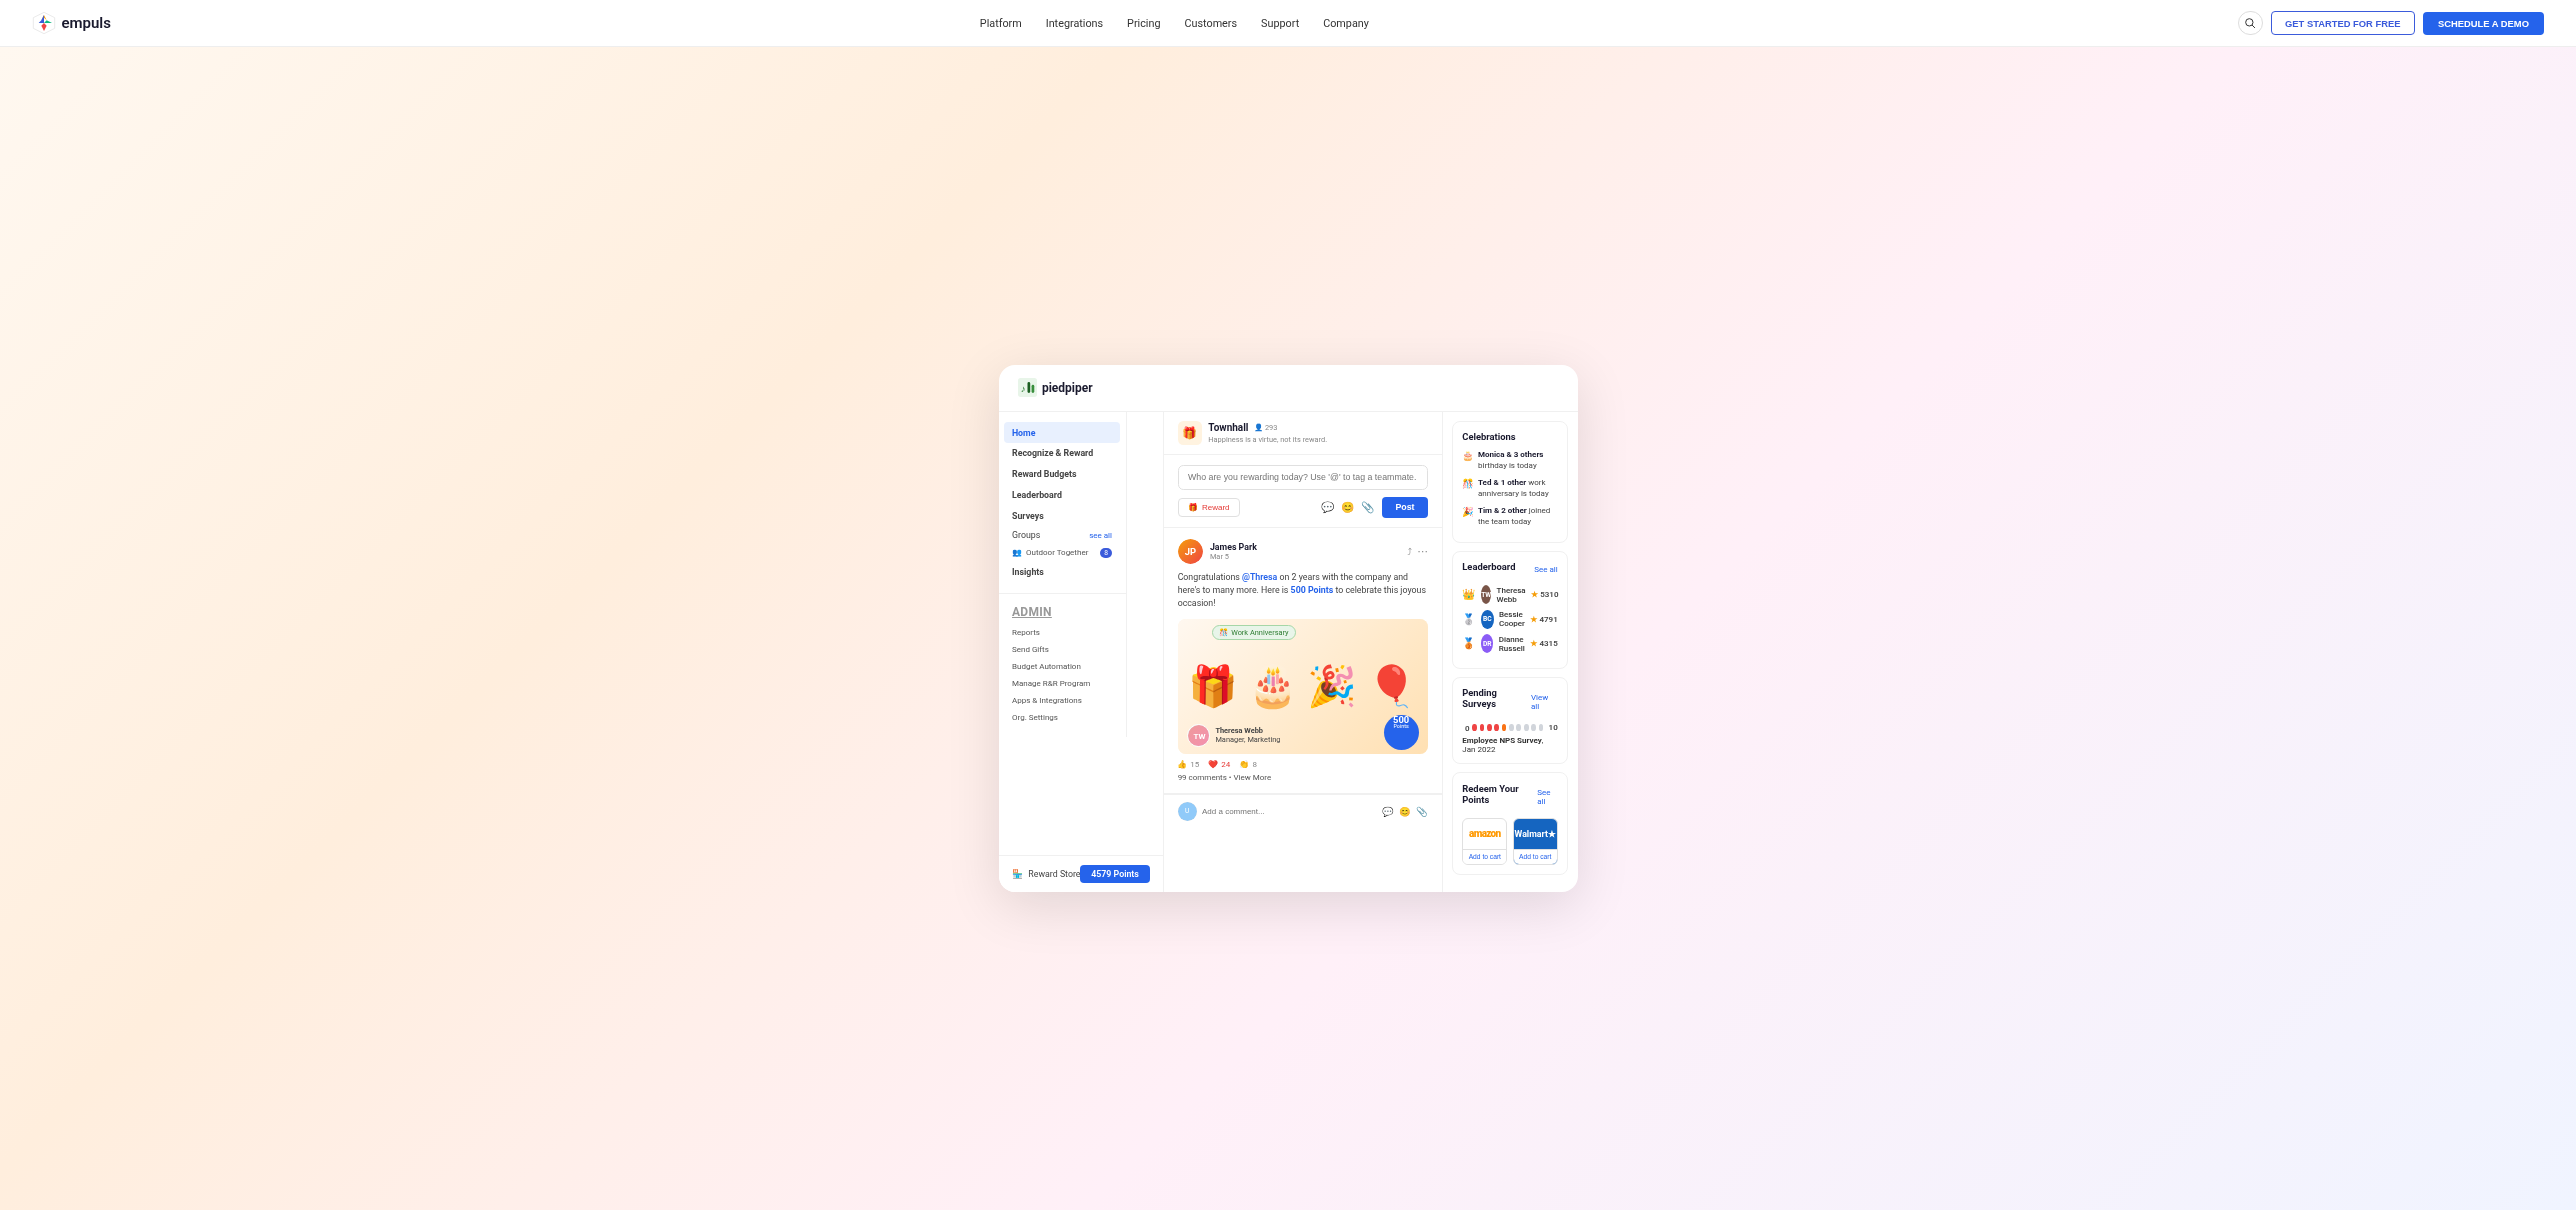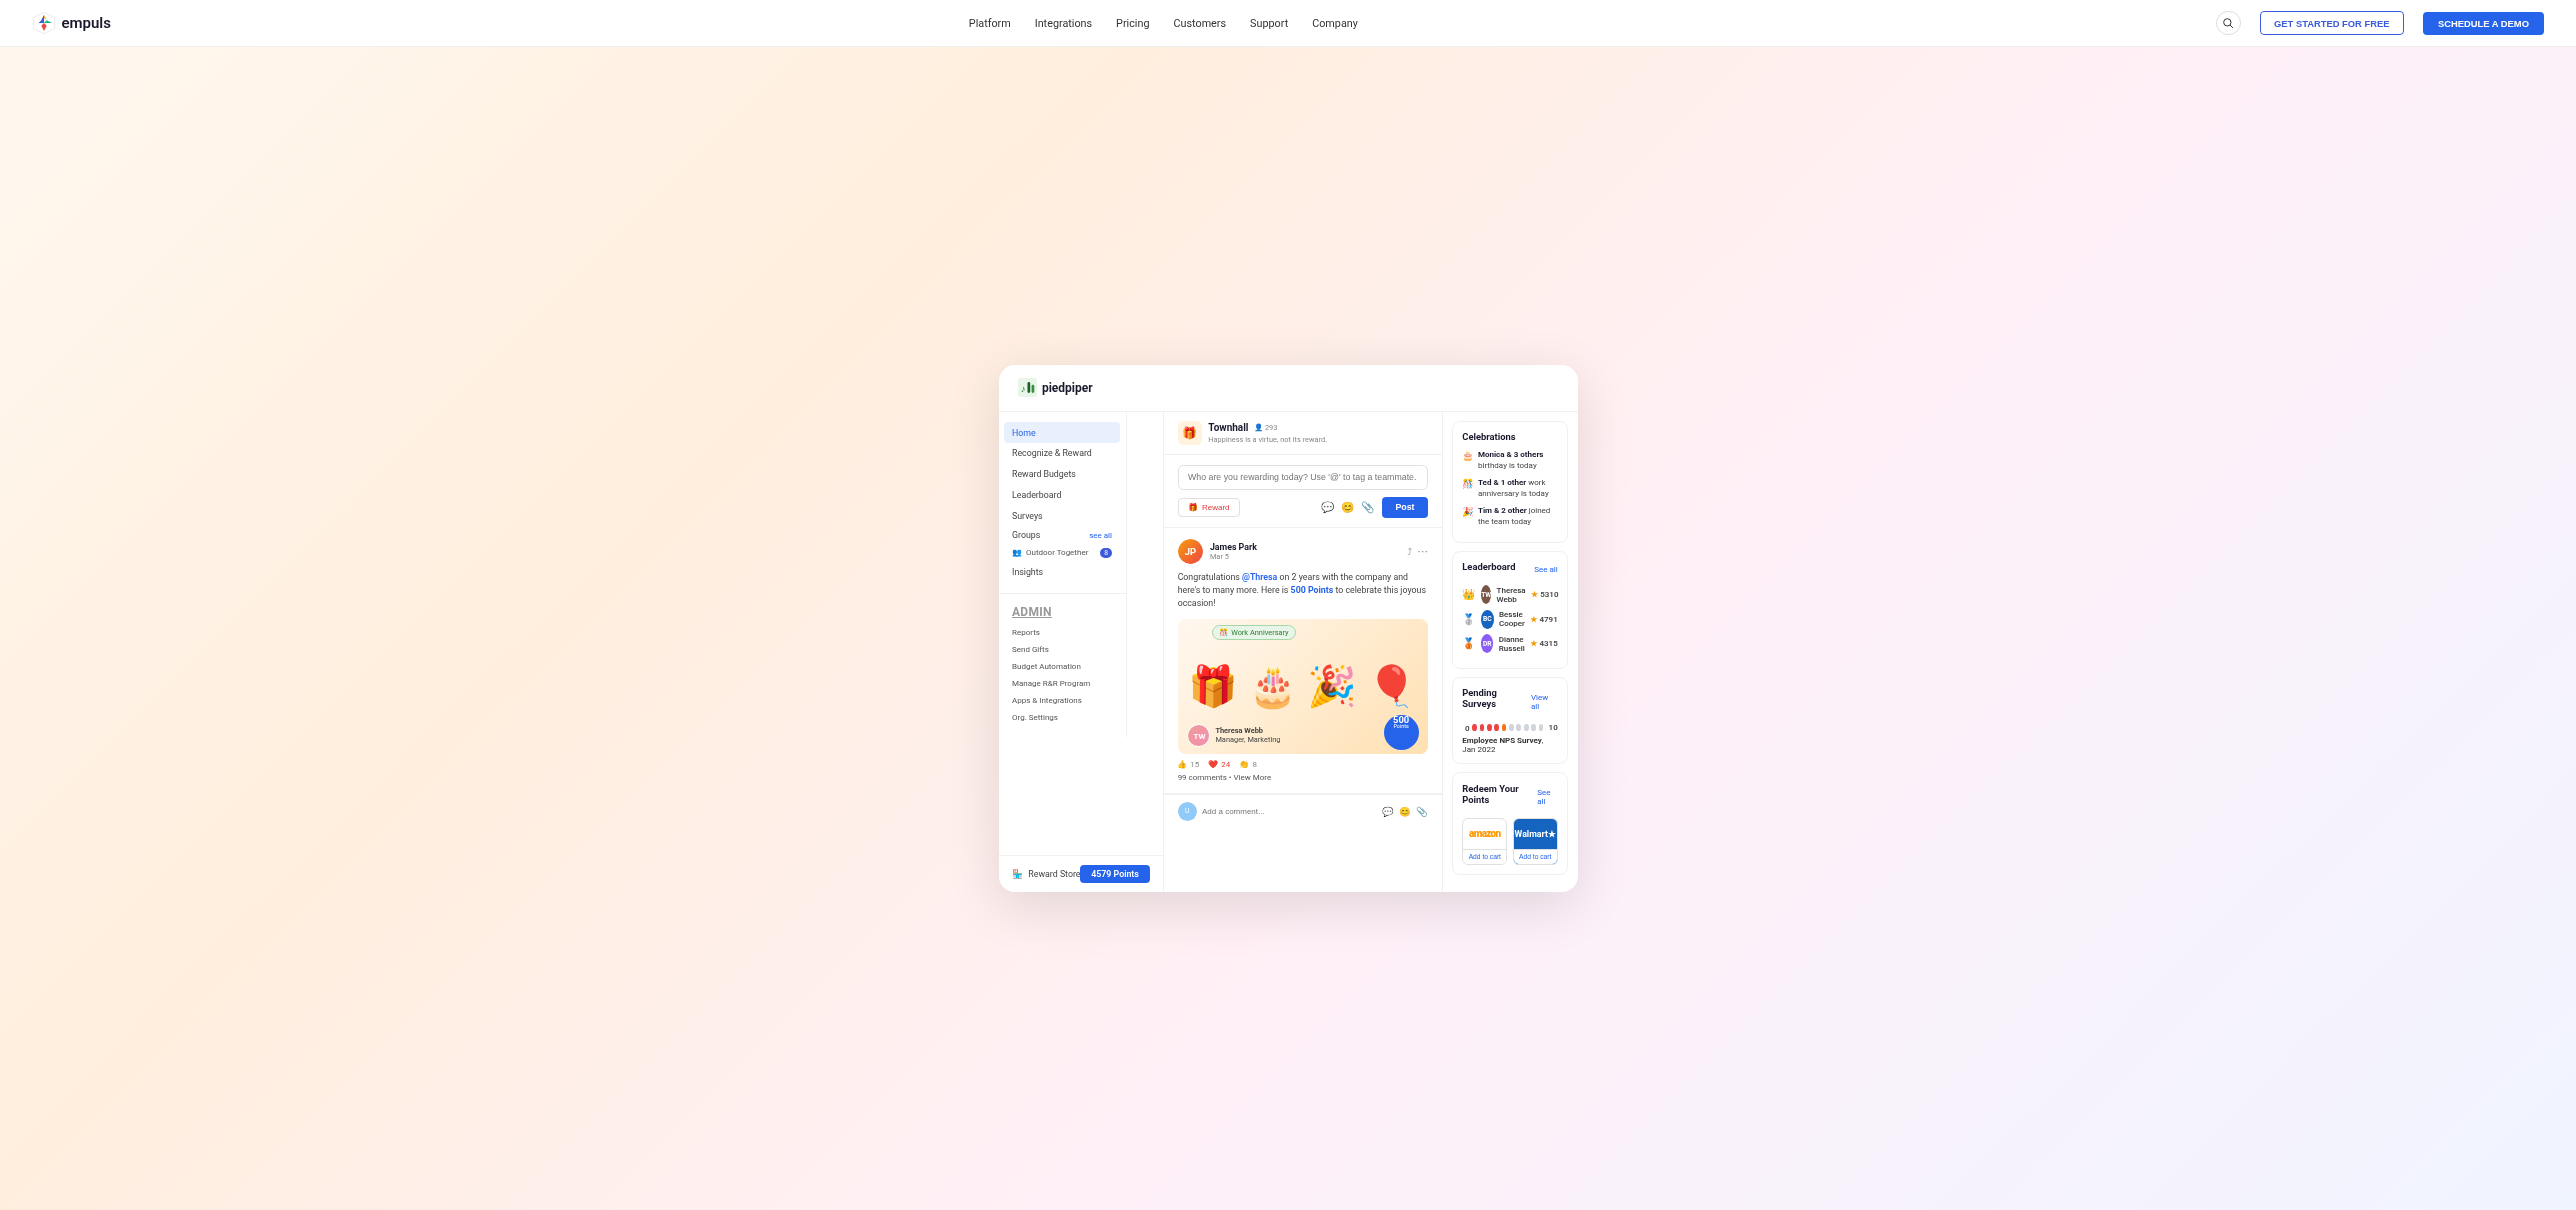--- a/index.html
+++ b/index.html
@@ -8,21 +8,21 @@
     
     .navbar {
       display: flex; align-items: center; justify-content: space-between;
       padding: 0 32px; height: 47px; border-bottom: 0.7px solid #eee; position: relative; z-index: 10;
     }
     .nav-logo { display: flex; align-items: center; gap: 5.4px; }
     .nav-logo-icon { width: 24px; height: 24px; }
     .nav-logo-text { font-size: 15px; font-weight: 600; color: #1a1a2e; }
     .nav-links { display: flex; align-items: center; gap: 24px; }
     .nav-link { font-size: 10.8px; color: #333; text-decoration: none; cursor: pointer; }
-    .nav-actions { display: flex; align-items: center; gap: 19px; }
+    .nav-actions { display: flex; align-items: center; gap: 8px; }
     .btn-outline { border: 1.3px solid #3b5bdb; color: #3b5bdb; background: transparent; padding: 5.4px 13.5px; border-radius: 4px; font-size: 9.4px; font-weight: 600; cursor: pointer; }
     .btn-primary { background: #2563eb; color: #fff; border: none; padding: 6px 15px; border-radius: 4px; font-size: 9.4px; font-weight: 600; cursor: pointer; }
     .search-icon-btn { background: none; border: none; cursor: pointer; padding: 5.4px; border-radius: 50%; border: 0.7px solid #ddd; display: flex; align-items: center; justify-content: center; }
 
     
     .hero {
       background: linear-gradient(135deg, #fff8f0 0%, #ffeedd 30%, #fff0f8 60%, #f0f4ff 100%);
       min-height: calc(100vh - 47px);
       display: flex; align-items: center; justify-content: center;
       padding: 27px 13.5px;
@@ -51,21 +51,21 @@
     
     .app-body { display: flex; }
 
     
     .sidebar {
       width: 128px; min-width: 128px; padding: 10.8px 0; background: #fff;
       border-right: 0.7px solid #f0f0f0;
     }
     .sidebar-nav { margin-bottom: 10.8px; }
     .sidebar-item {
-      padding: 5.4px 13.5px; font-size: 8.8px; color: #444; cursor: pointer;
+      padding: 5.4px 13.5px; font-size: 8.8px; color: #444; cursor: pointer; font-weight: bold;
     }
     .sidebar-item.active { background: #e8f0fe; color: #2563eb; border-radius: 4px; margin: 0 5.4px; padding: 5.4px 8px; }
     .sidebar-groups-header {
       display: flex; justify-content: space-between; align-items: center;
       padding: 4px 13.5px; font-size: 8.8px; color: #444;
     }
     .sidebar-see-all { color: #2563eb; font-size: 8px; cursor: pointer; }
     .sidebar-group-item {
       display: flex; align-items: center; justify-content: space-between;
       padding: 4px 13.5px; font-size: 8px; color: #555;

